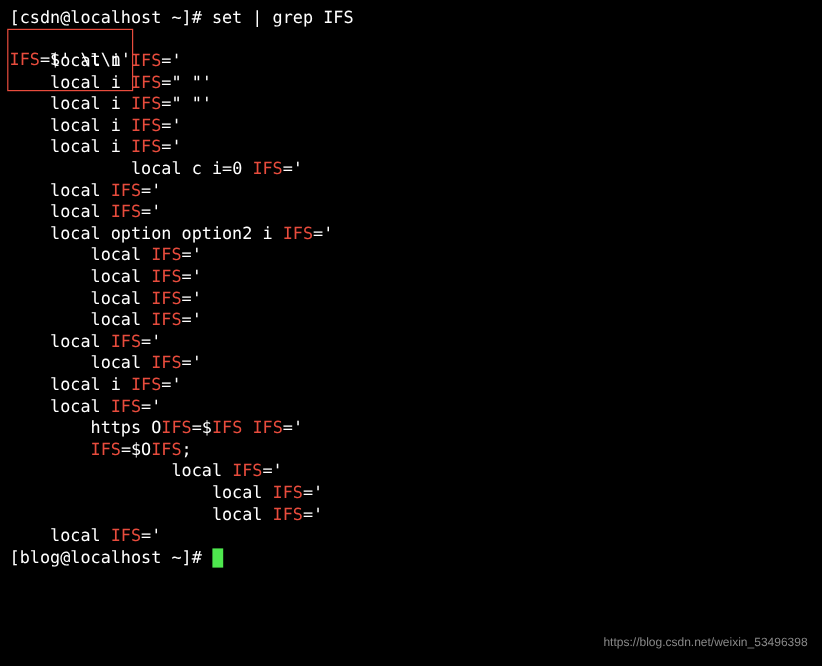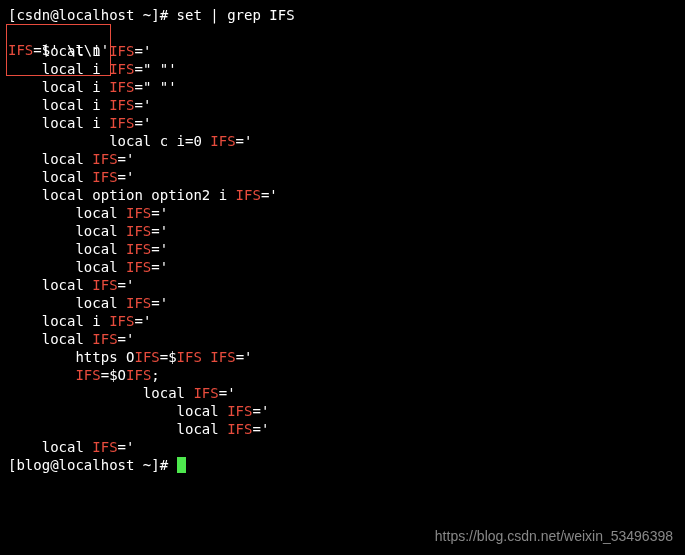--- a/index.html
+++ b/index.html
@@ -35,21 +35,21 @@
       width: 9px;
       height: 16px;
       background: #4ee84e;
       vertical-align: text-bottom;
     }
     .watermark {
       position: absolute;
       bottom: 10px;
       right: 12px;
       color: #888;
-      font-size: 14px;
+      font-size: 10px;
       font-family: Arial, sans-serif;
     }
   </style>
 </head>
 <body>
 
 <div class="line"><span class="white">[csdn@localhost ~]# set | grep IFS</span></div>
 <div class="line"><span class="highlight-box"><span class="red">IFS</span><span class="white">=$' \t\n'</span></span></div>
 <div id="output-container">
     <div class="line"><span class="white">    </span><span class="white">local i </span><span class="red">IFS</span><span class="white">='</span></div>

